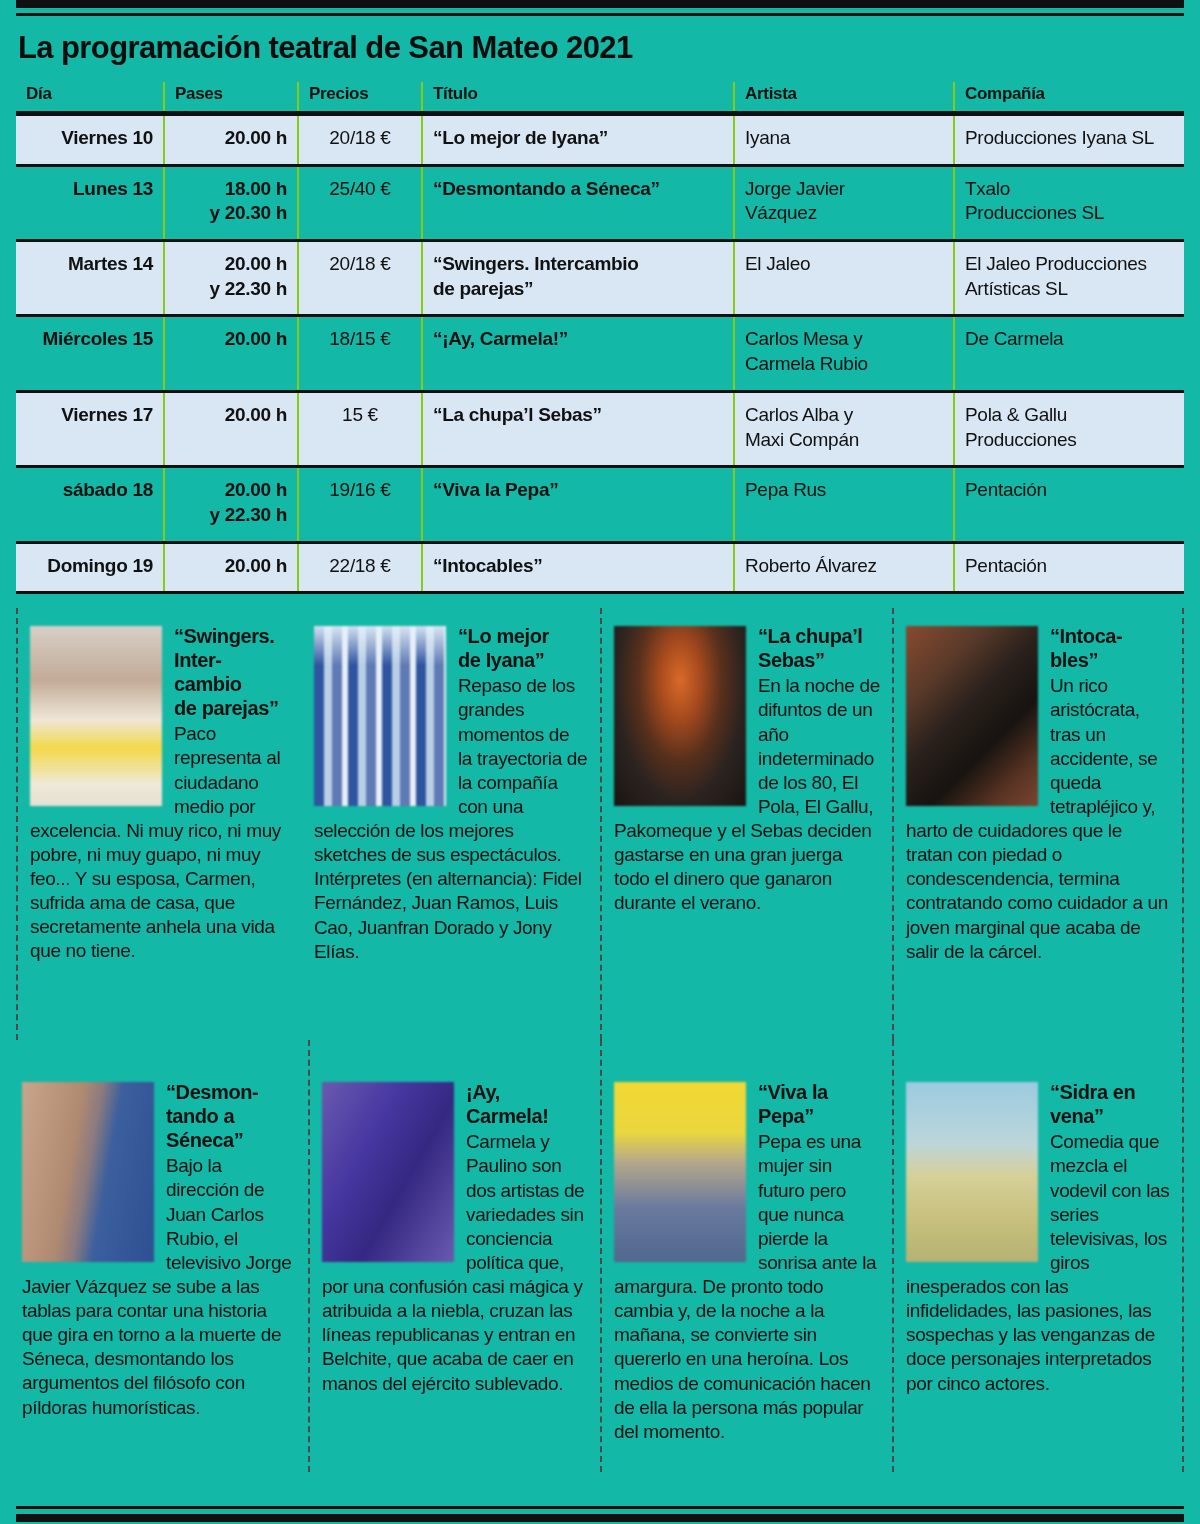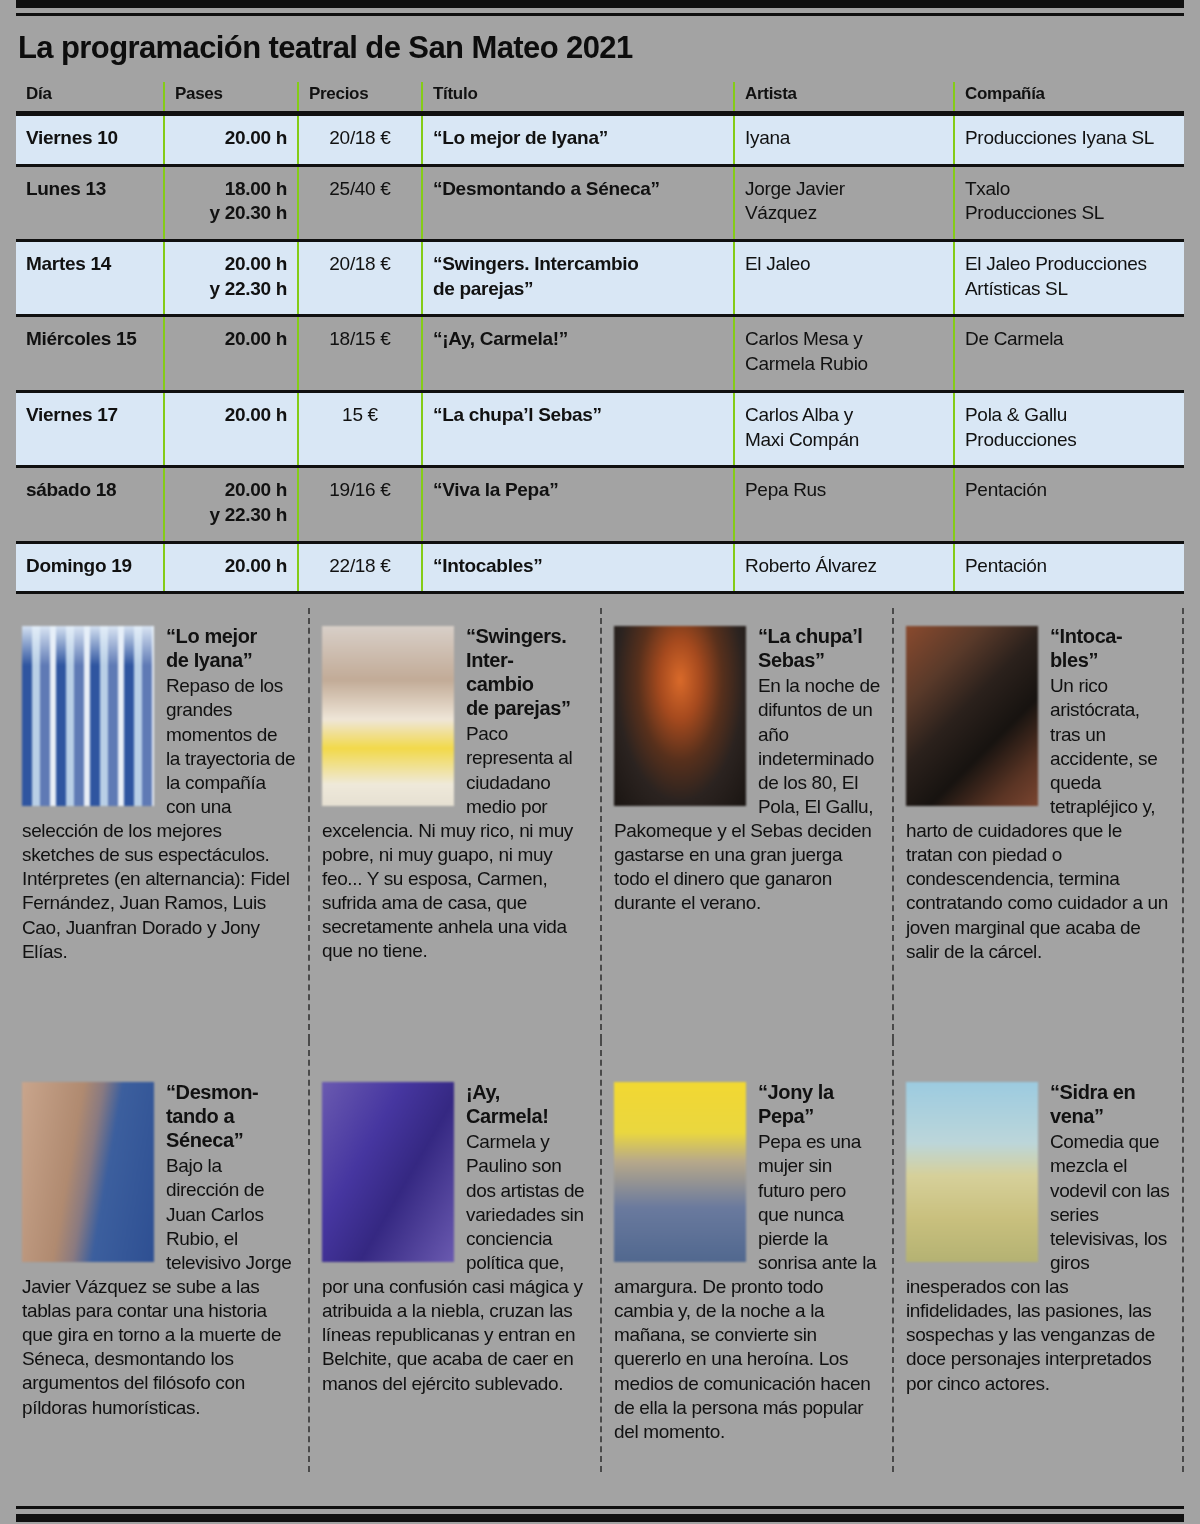--- a/index.html
+++ b/index.html
@@ -1,39 +1,39 @@
 <!DOCTYPE html>
 <html><head>
 <meta charset="utf-8">
 <style>
   html,body { margin:0; padding:0; background:#ffffff; }
   body { font-family:"Liberation Sans", sans-serif; color:#111; }
   .page {
     position:relative; width:1200px; height:1524px; box-sizing:border-box;
-    padding:0 16px; background:#a3a3a3; overflow:hidden;
+    padding:0 16px; background:#14b8a6; overflow:hidden;
   }
   .rule-top { border-top:8px solid #101010; border-bottom:3px solid #101010; height:5px; }
   .page-title {
     margin:14px 0 16px 2px; font-size:31px; font-weight:bold;
     letter-spacing:-0.6px; color:#0d0d0d;
   }
   
   table.prog { width:1168px; border-collapse:collapse; table-layout:fixed; }
   table.prog th {
     font-size:17px; font-weight:bold; text-align:left; padding:2px 10px 7px 10px;
     border-bottom:5px solid #101010; letter-spacing:-0.3px;
   }
   table.prog td {
     font-size:19px; padding:10px 10px 13px 10px; border-top:3px solid #101010;
     white-space:pre-line; line-height:1.3; letter-spacing:-0.3px; vertical-align:top;
   }
   table.prog tr:last-child td { border-bottom:3px solid #101010; }
   .vline { border-left:2px solid #84cc16; }
   tbody tr.hl td { background:#d9e7f5; }
-  td.c-dia { font-weight:bold; padding-left:6px; }
+  td.c-dia { font-weight:bold; padding-left:6px;text-align:right; }
   th.h-dia { padding-left:6px; }
   td.c-pases, th.h-pases { text-align:right; font-weight:bold; }
   td.c-precios, th.h-precios { text-align:center; font-weight:normal; }
   td.c-titulo { font-weight:bold; padding-left:18px; }
   th.h-titulo { text-align:center; }
   td.c-artista, td.c-compania { font-weight:normal; }
   
   .blurbs {
     display:grid; grid-template-columns:repeat(4, 292px); margin-top:14px;
     border-right:2px dashed #4a4a4a; width:1168px; box-sizing:border-box;
@@ -159,36 +159,36 @@
         <td class="c-precios vline">22/18 €</td>
         <td class="c-titulo vline">“Intocables”</td>
         <td class="c-artista vline">Roberto Álvarez</td>
         <td class="c-compania vline">Pentación</td>
       </tr>
     </tbody>
   </table>
 
   <div class="blurbs">
 
-    <div class="blurb">
-      <div class="photo ph-iyana"></div>
-      <span class="blurb-title">“Lo mejor
-de Iyana”</span>
-      <span class="blurb-body">Repaso de los grandes momentos de la trayectoria de la compañía con una selección de los mejores sketches de sus espectáculos. Intérpretes (en alternancia): Fidel Fernández, Juan Ramos, Luis Cao, Juanfran Dorado y Jony Elías.</span>
-    </div>
-
     <div class="blurb colsep">
       <div class="photo ph-swingers"></div>
       <span class="blurb-title">“Swingers.
 Inter-
 cambio
 de parejas”</span>
       <span class="blurb-body">Paco representa al ciudadano medio por excelencia. Ni muy rico, ni muy pobre, ni muy guapo, ni muy feo... Y su esposa, Carmen, sufrida ama de casa, que secretamente anhela una vida que no tiene.</span>
     </div>
 
+    <div class="blurb">
+      <div class="photo ph-iyana"></div>
+      <span class="blurb-title">“Lo mejor
+de Iyana”</span>
+      <span class="blurb-body">Repaso de los grandes momentos de la trayectoria de la compañía con una selección de los mejores sketches de sus espectáculos. Intérpretes (en alternancia): Fidel Fernández, Juan Ramos, Luis Cao, Juanfran Dorado y Jony Elías.</span>
+    </div>
+
     <div class="blurb colsep">
       <div class="photo ph-sebas"></div>
       <span class="blurb-title">“La chupa’l
 Sebas”</span>
       <span class="blurb-body">En la noche de difuntos de un año indeterminado de los 80, El Pola, El Gallu, Pakomeque y el Sebas deciden gastarse en una gran juerga todo el dinero que ganaron durante el verano.</span>
     </div>
 
     <div class="blurb colsep">
       <div class="photo ph-intocables"></div>
       <span class="blurb-title">“Intoca-
@@ -206,21 +206,21 @@
 
     <div class="blurb colsep row2">
       <div class="photo ph-carmela"></div>
       <span class="blurb-title">¡Ay,
 Carmela!</span>
       <span class="blurb-body">Carmela y Paulino son dos artistas de variedades sin conciencia política que, por una confusión casi mágica y atribuida a la niebla, cruzan las líneas republicanas y entran en Belchite, que acaba de caer en manos del ejército sublevado.</span>
     </div>
 
     <div class="blurb colsep row2">
       <div class="photo ph-pepa"></div>
-      <span class="blurb-title">“Jony la
+      <span class="blurb-title">“Viva la
 Pepa”</span>
       <span class="blurb-body">Pepa es una mujer sin futuro pero que nunca pierde la sonrisa ante la amargura. De pronto todo cambia y, de la noche a la mañana, se convierte sin quererlo en una heroína. Los medios de comunicación hacen de ella la persona más popular del momento.</span>
     </div>
 
     <div class="blurb colsep row2">
       <div class="photo ph-sidra"></div>
       <span class="blurb-title">“Sidra en
 vena”</span>
       <span class="blurb-body">Comedia que mezcla el vodevil con las series televisivas, los giros inesperados con las infidelidades, las pasiones, las sospechas y las venganzas de doce personajes interpretados por cinco actores.</span>
     </div>

